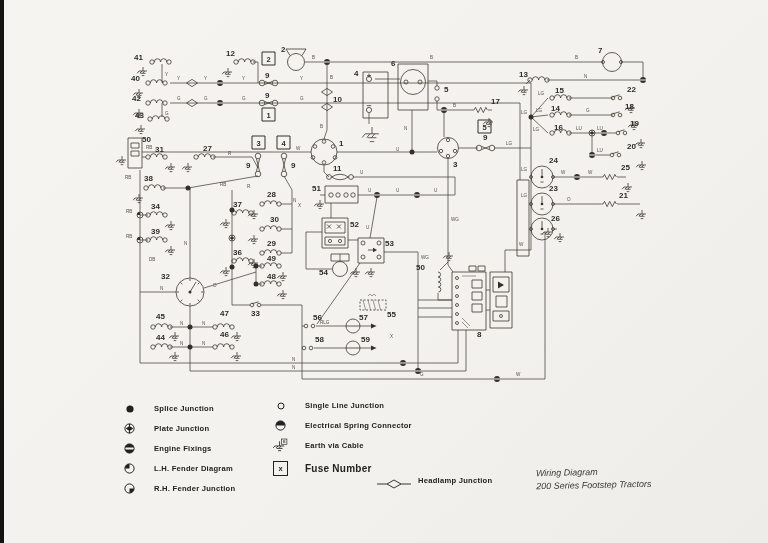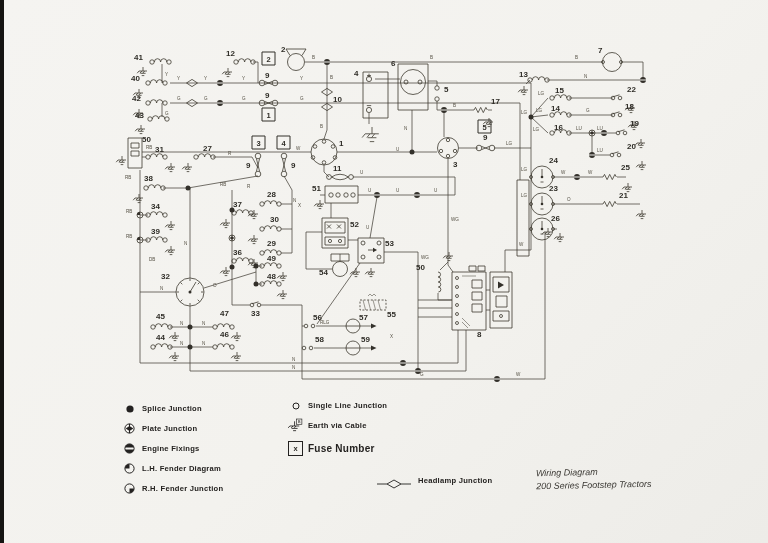--- a/index.html
+++ b/index.html
@@ -11,21 +11,21 @@
   svg.schem *{vector-effect:non-scaling-stroke;}
   .wire{stroke:#45423a;stroke-width:.75;fill:none;}
   .wire-light{stroke:#5a574e;stroke-width:.6;fill:none;}
   .sym{stroke:#3c392f;stroke-width:.8;fill:none;}
   .fill-ink{fill:#33302a;stroke:none;}
   text.clabel{font:600 8px "Liberation Sans",sans-serif;fill:#2f2d27;}
   text.wlabel{font:4.6px "Liberation Sans",sans-serif;fill:#555044;}
   text.fnum{font:600 7.5px "Liberation Sans",sans-serif;fill:#2f2d27;text-anchor:middle;}
   rect.fbox{fill:none;stroke:#33302a;stroke-width:1;}
   .legend-col{position:absolute;display:flex;flex-direction:column;gap:7px;}
-  .lrow{display:flex;align-items:center;gap:5px;height:13px;}
+  .lrow{display:flex;align-items:center;gap:17px;height:13px;}
   .licon{width:15px;height:15px;display:flex;align-items:center;justify-content:center;flex:none;}
   .llab{font-size:7.6px;font-weight:700;letter-spacing:.25px;color:#242220;white-space:nowrap;}
   .headlamp-item{position:absolute;display:flex;align-items:flex-start;gap:7px;}
   .title-block{position:absolute;font-style:italic;font-size:9px;line-height:1.45;
                color:#3b3934;transform:rotate(-1.2deg);white-space:nowrap;}
 </style>
 </head>
 <body>
 
 <div class="stage">
@@ -540,28 +540,37 @@
       <span class="licon">
         <svg width="13" height="13" viewBox="-6.5 -6.5 13 13">
             <circle cx="0" cy="0" r="4.6" fill="none" stroke="#232120"></circle>
             <path d="M0,0 L4.6,0 A4.6,4.6 0 0 1 0,4.6 Z" fill="#232120"></path>
           </svg>
         </span>
       <span class="llab">R.H. Fender Junction</span>
     </div>
   </div>
 
-  <div class="legend-col" style="left:288px;top:399px">
+  <div class="legend-col" style="left:273px;top:399px">
     <div class="lrow">
       <span class="licon">
         <svg width="10" height="10" viewBox="-5 -5 10 10">
             <circle cx="0" cy="0" r="3" fill="none" stroke="#232120"></circle>
           </svg>
         </span>
       <span class="llab">Single Line Junction</span>
+    </div>
+    <div class="lrow">
+      <span class="licon">
+        <svg width="13" height="13" viewBox="-6.5 -6.5 13 13">
+            <circle cx="0" cy="0" r="4.6" fill="none" stroke="#232120"></circle>
+            <path d="M-4.6,0 A4.6,4.6 0 0 1 4.6,0 L2.2,0 L-2.2,0 Z" fill="#232120"></path>
+          </svg>
+        </span>
+      <span class="llab">Electrical Spring Connector</span>
     </div>
     <div class="lrow">
       <span class="licon">
         <svg width="16" height="15" viewBox="-8 -8 16 15">
             <path d="M-1,-5 V0 M-6,0 H4 M-4.2,2.6 H2.2 M-2.6,5 H0.6 M-6,0 l-1.8,2 M-2.7,0 l-1.8,2 M0.6,0 l-1.8,2" fill="none" stroke="#232120" stroke-width="0.9"></path>
             <rect x="1.2" y="-7.4" width="5.6" height="5.6" fill="none" stroke="#232120" stroke-width="0.7"></rect>
             <text x="4" y="-3" font-size="4.6" text-anchor="middle" fill="#232120" font-family="Liberation Sans, sans-serif">B</text>
           </svg>
         </span>
       <span class="llab">Earth via Cable</span>

